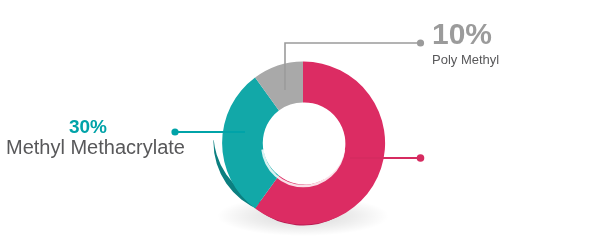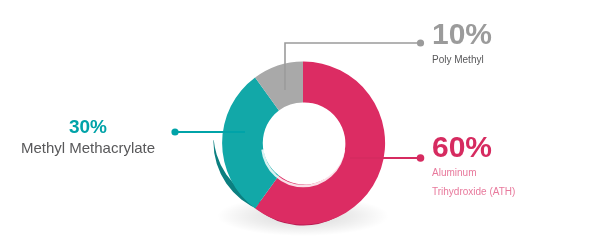--- a/index.html
+++ b/index.html
@@ -36,21 +36,21 @@
   }
 
   .pct {
     font-size: 30px;
     font-weight: bold;
     letter-spacing: 0px;
     line-height: 32px;
     white-space: nowrap;
   }
   .name {
-    font-size: 10px;
+    font-size: 13px;
     font-weight: normal;
     line-height: 19px;
     white-space: nowrap;
   }
 
   
   #label-pmma {
     left: 432px;
     top: 18px;
     text-align: left;
@@ -74,21 +74,21 @@
     width: 164px;
     text-align: center;
   }
   #label-mma .pct {
     font-size: 19px;
     line-height: 22px;
     color: #00a3a8;
   }
   #label-mma .name {
     color: #58585a;
-    font-size: 15px;
+    font-size: 20px;
     line-height: 19px;
   }
   .name-line { display: block; }
 </style>
 </head>
 <body>
 
 <div id="chart-root">
 
   <svg class="chart-svg" viewBox="0 0 600 249">
@@ -157,27 +157,20 @@
     </g>
   </svg>
 
   <div class="label-block" id="label-pmma">
     <div class="pct">10%</div>
     <div class="name">
       <span class="name-line">Poly Methyl</span>
     </div>
   </div>
 
-  <div class="label-block" id="label-ath">
-    <div class="pct">60%</div>
-    <div class="name">
-      <span class="name-line">Aluminum</span>
-      <span class="name-line">Trihydroxide (ATH)</span>
-    </div>
-  </div>
 
   <div class="label-block" id="label-mma">
     <div class="pct">30%</div>
     <div class="name">
       <span class="name-line">Methyl Methacrylate</span>
     </div>
   </div>
 
 </div>
 

